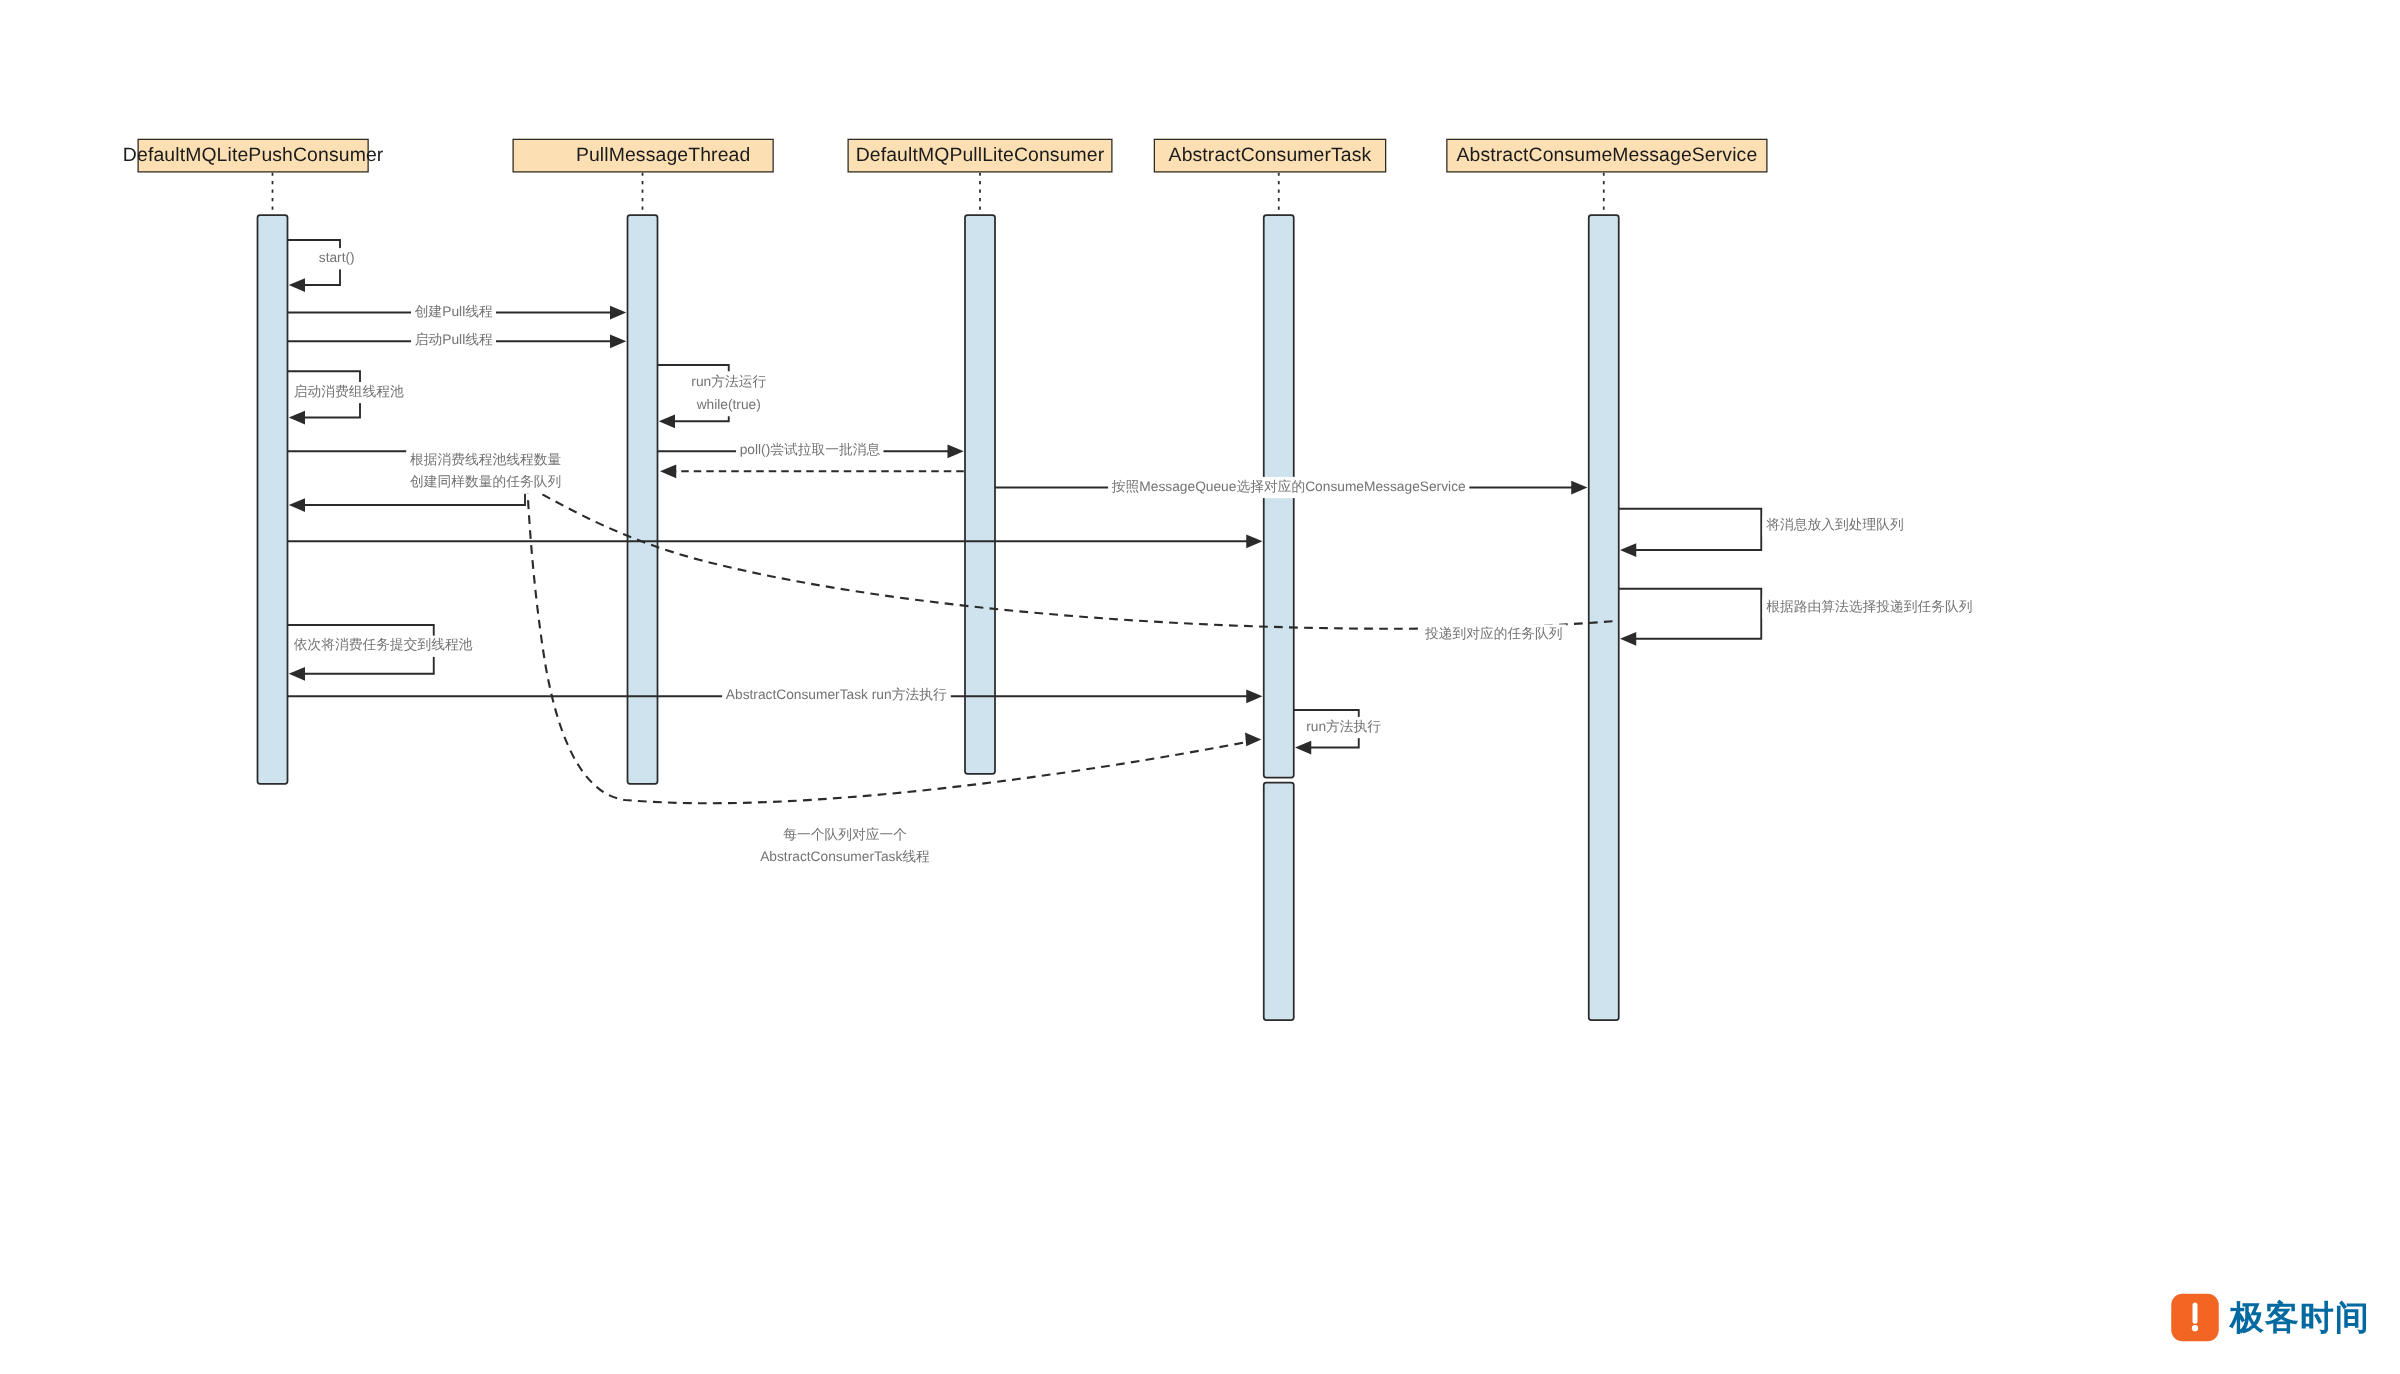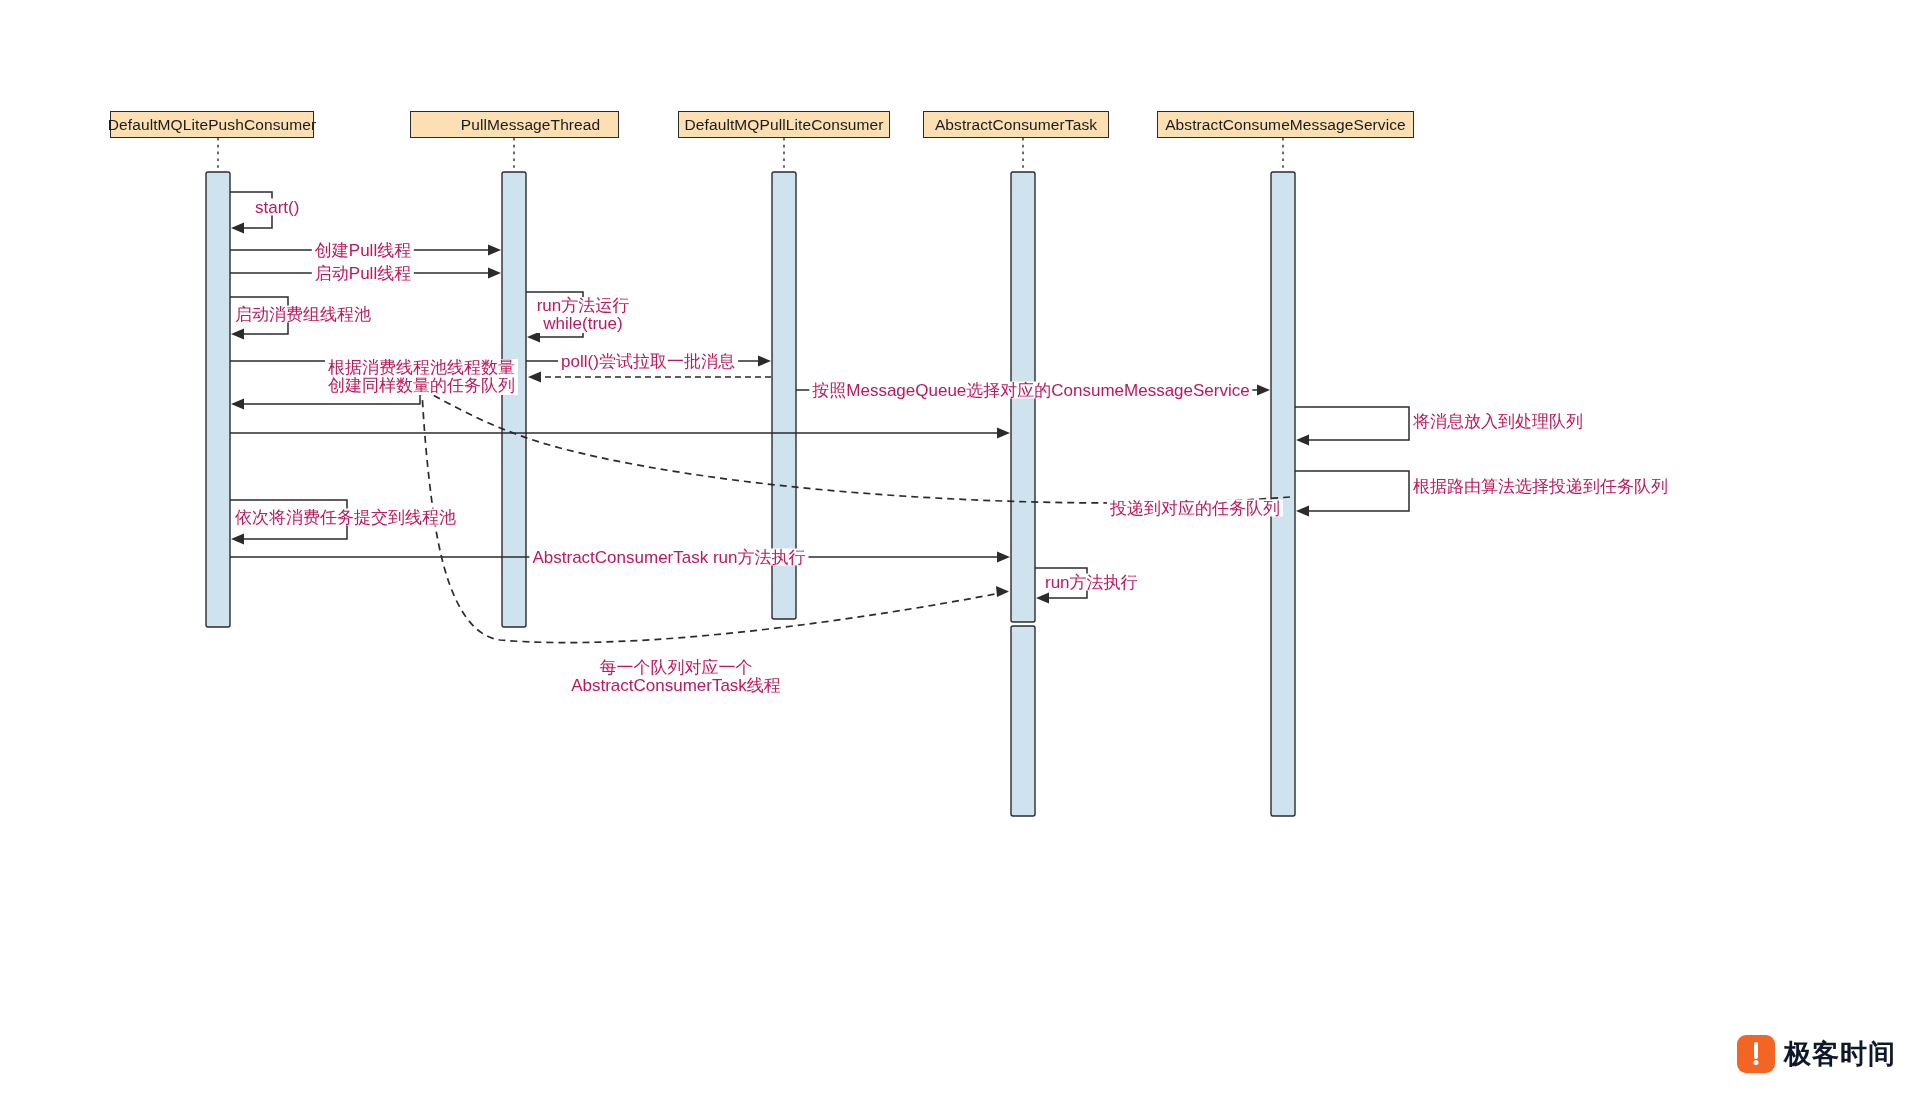--- a/index.html
+++ b/index.html
@@ -19,22 +19,22 @@
     border:1.6px solid #2b2b2b;
     box-sizing:border-box;
     display:flex;align-items:center;justify-content:center;
     font-size:15.5px;color:#1b1b1b;
     letter-spacing:.1px;
     white-space:nowrap;
     height:27px;
   }
   .msg-label{
     position:absolute;
-    font-size:17px;
-    color:#be185d;
+    font-size:11px;
+    color:#737373;
     background:#ffffff;
     padding:0 3px;
     white-space:nowrap;
     line-height:17px;
     text-align:center;
     transform:translate(-50%,-50%);
   }
   .msg-label.two-line{line-height:18px;}
 
   
@@ -53,21 +53,21 @@
     content:"";position:absolute;left:50%;top:7px;
     width:4px;height:17px;background:#ffffff;border-radius:2px;
     transform:translateX(-50%);
   }
   #brand .logo::after{
     content:"";position:absolute;left:50%;top:25px;
     width:5px;height:5px;background:#ffffff;border-radius:50%;
     transform:translateX(-50%);
   }
   #brand .brand-text{
-    font-size:27px;color:#0f172a;font-weight:bold;letter-spacing:1px;
+    font-size:27px;color:#0369a1;font-weight:bold;letter-spacing:1px;
     font-family:"DejaVu Sans","Liberation Sans",sans-serif;
   }
 </style>
 </head>
 <body>
 
 <div id="diagram-root">
 
   <svg id="seq" viewBox="0 0 1920 1099" xmlns="http://www.w3.org/2000/svg">
     <defs>
@@ -178,21 +178,21 @@
         <path d="M 430 383 L 419 387.5 L 429 394 z" fill="#2b2b2b" stroke="none"></path>
       </g>
 
       <g>
         <path d="M 1006 592 C 860 620, 640 652, 500 640 C 470 636, 448 600, 436 530 C 428 480, 424 430, 422 392" stroke-dasharray="7,5" stroke-width="1.7"></path>
         <path d="M 996 586 L 1009 591.5 L 997 597 z" fill="#2b2b2b" stroke="none"></path>
       </g>
     </g>
   </svg>
 
-  <div class="lifeline-box" style="left:110px;top:111px;width:204px;">
+  <div class="lifeline-box" style="left:110px;top:111px;width:185px;">
     <span>DefaultMQLitePushConsumer</span>
   </div>
   <div class="lifeline-box" style="left:410px;top:111px;width:209px;padding-left:32px;">
     <span>PullMessageThread</span>
   </div>
   <div class="lifeline-box" style="left:678px;top:111px;width:212px;">
     <span>DefaultMQPullLiteConsumer</span>
   </div>
   <div class="lifeline-box" style="left:923px;top:111px;width:186px;">
     <span>AbstractConsumerTask</span>

